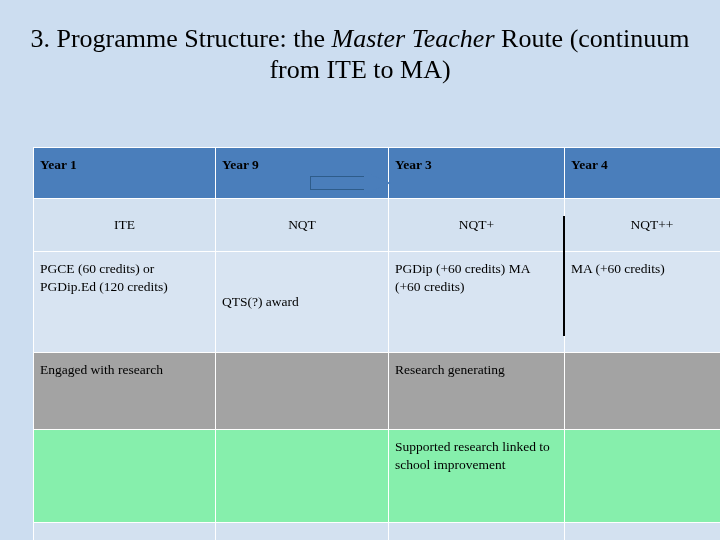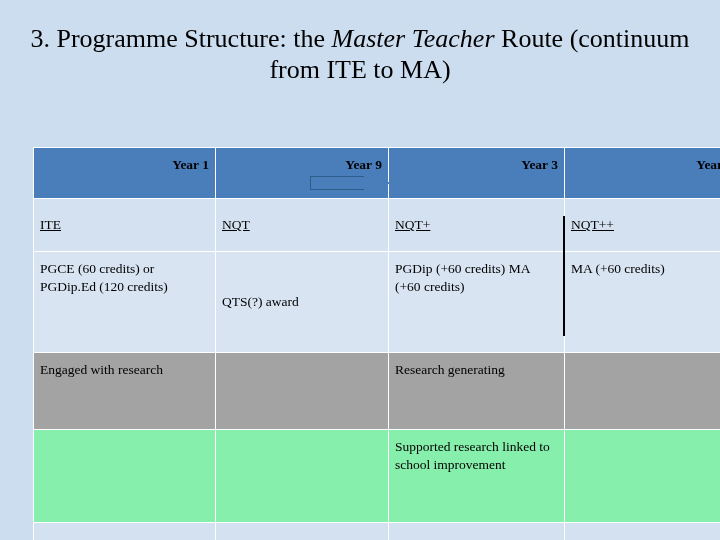--- a/index.html
+++ b/index.html
@@ -48,32 +48,31 @@
     vertical-align: top;
     padding: 8px 6px 8px 6px;
     font-size: 13.5px;
     color: #000000;
     line-height: 1.35;
   }
   thead th {
     background: #4a7ebb;
     color: #ffffff;
     font-weight: bold;
-    text-align: right;
+    text-align: left;
     height: 34px;
     vertical-align: middle;
     font-size: 13.5px;
     font-family: Liberation Serif, serif;
   }
   tbody tr.r-sub td {
     background: #d3e1f0;
-    text-align: left;
+    text-align: center;
     height: 36px;
     vertical-align: middle;
-    text-decoration: underline;
   }
   tbody tr.r-body td {
     background: #d8e4f2;
   }
   tbody tr.r-body2 td {
     background: #a3a3a3;
   }
   tbody tr.r-body3 td {
     background: #86efac;
   }

